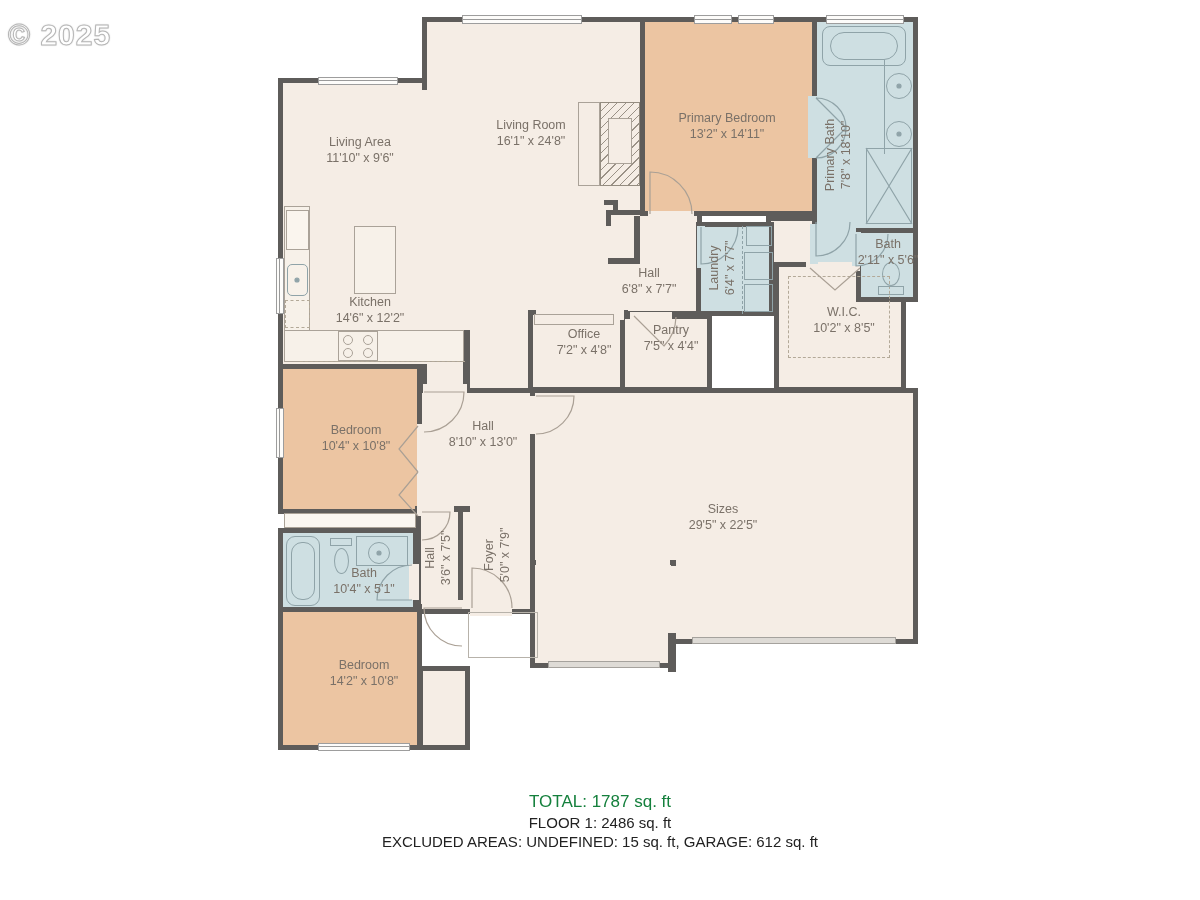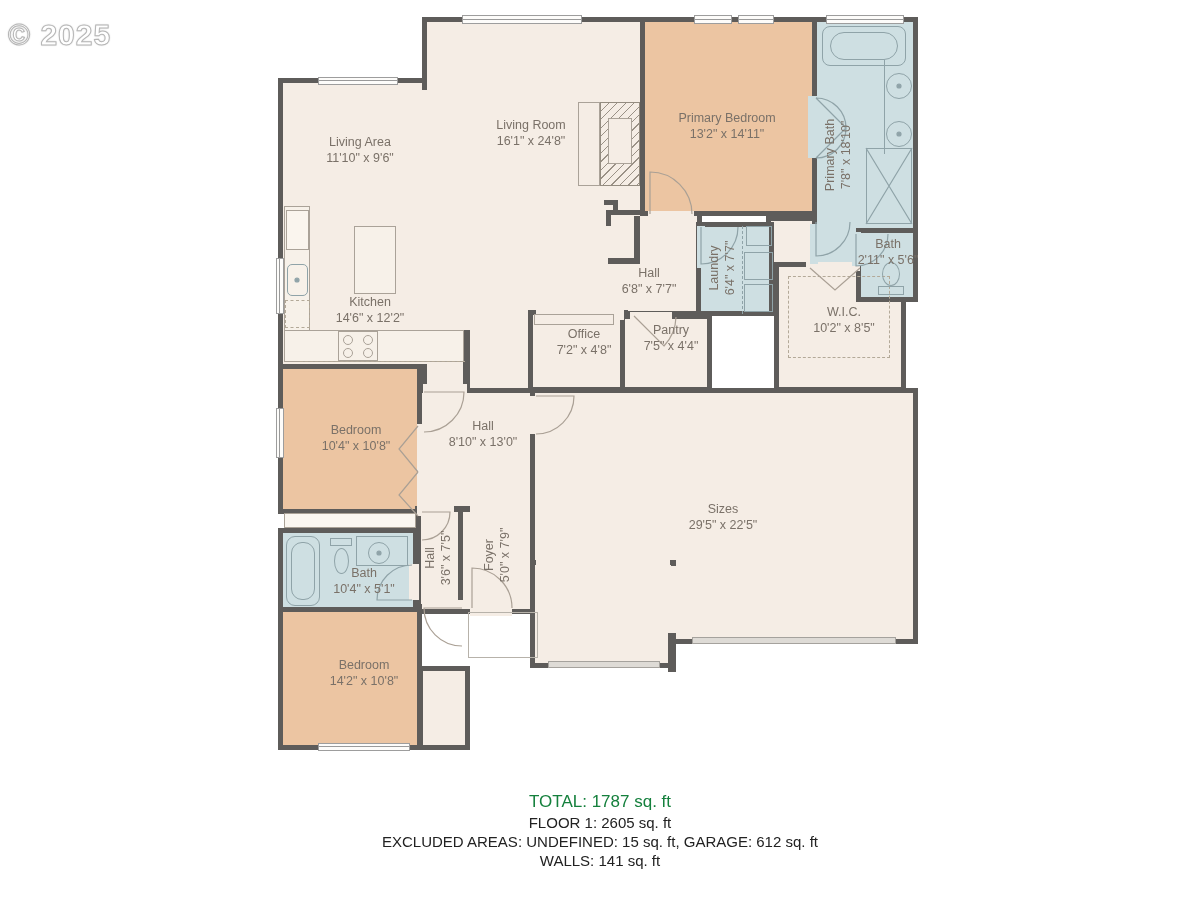--- a/index.html
+++ b/index.html
@@ -258,16 +258,15 @@
     <div>29'5" x 22'5"</div>
   </div>
   <div class="lbl" style="left:364px;top:673px">
     <div>Bedroom</div>
     <div>14'2" x 10'8"</div>
   </div>
 </div>
 
 <div class="summary">
   <div class="s-total">TOTAL: 1787 sq. ft</div>
-  <div class="s-line">FLOOR 1: 2605 sq. ft</div>
+  <div class="s-line">FLOOR 1: 2486 sq. ft</div>
   <div class="s-line">EXCLUDED AREAS: UNDEFINED: 15 sq. ft, GARAGE: 612 sq. ft</div>
-  <div class="s-line">WALLS: 141 sq. ft</div>
 </div>
 
 </body></html>

